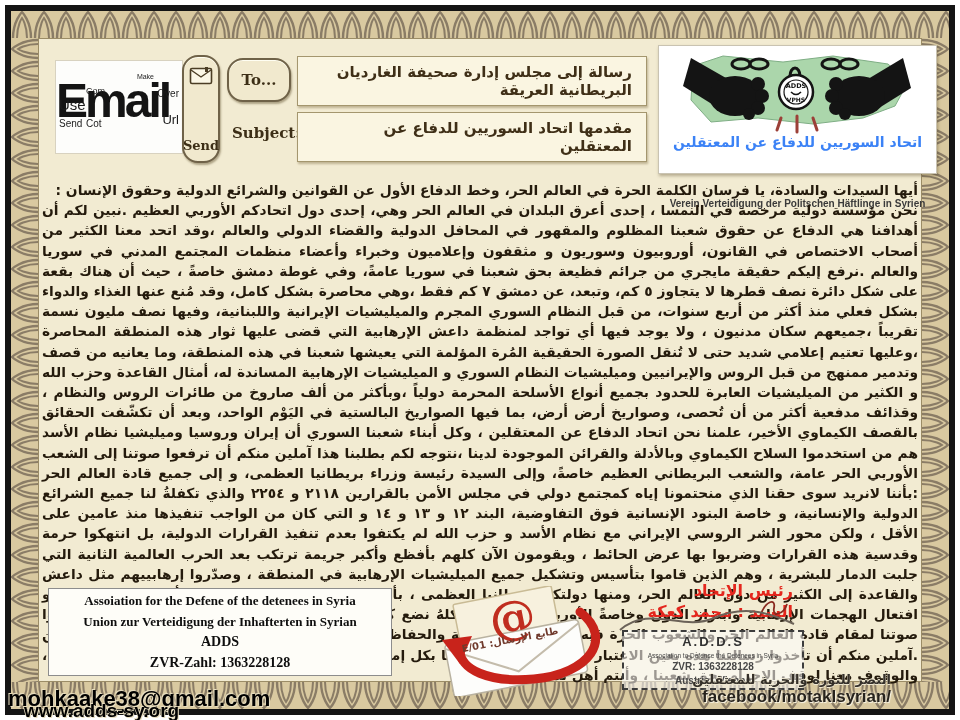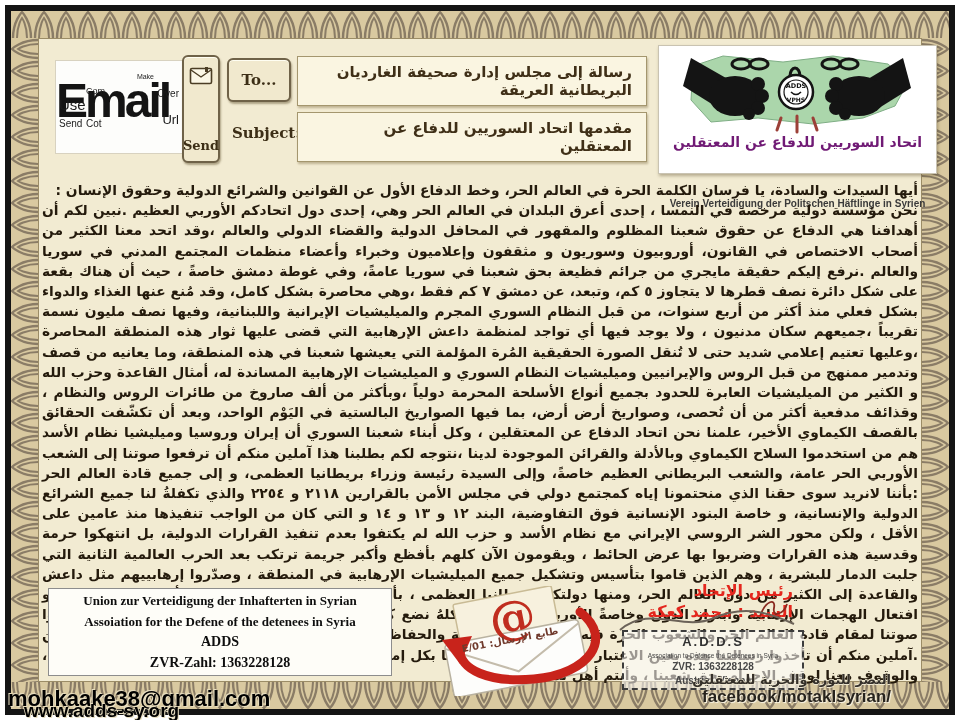--- a/index.html
+++ b/index.html
@@ -10,41 +10,41 @@
   .bstrip{position:absolute;display:block;}
   .content{position:absolute;left:38px;top:38px;width:884px;height:644px;
            background:#f2ebd2;border:1px solid #9b8c66;box-sizing:border-box;}
 
   
   .wordcloud{position:absolute;left:55px;top:60px;width:126px;height:92px;background:#fdfdfb;
              border:1px solid #d8d2c0;}
   .wc-main{position:absolute;left:0;right:0;top:16px;font-family:"Liberation Sans",sans-serif;
            font-weight:800;font-size:48px;letter-spacing:-3px;color:#141414;line-height:1;}
   .wc-word{position:absolute;color:#1c1c1c;font-family:"Liberation Sans",sans-serif;font-weight:400;line-height:1;}
-  .btn{position:absolute;background:#f1e9ce;border:2px solid #6f6248;border-radius:6px;
+  .btn{position:absolute;background:#f1e9ce;border:2px solid #6f6248;border-radius:16px;
        box-shadow:inset 0 1px 0 #fffef2, 1px 2px 2px rgba(90,75,40,.45);
        color:#3c2e16;font-family:"DejaVu Serif",serif;font-weight:700;cursor:pointer;}
   .send-btn{left:182px;top:55px;width:38px;height:108px;display:flex;flex-direction:column;
             align-items:center;justify-content:space-between;padding:10px 0 8px;box-sizing:border-box;}
   .send-btn span{font-size:13px;}
   .to-btn{left:227px;top:58px;width:64px;height:44px;font-size:15px;display:flex;align-items:center;justify-content:center;}
   .subject-label{position:absolute;left:232px;top:124px;width:70px;font-family:"DejaVu Serif",serif;
                  font-weight:700;font-size:15px;color:#3c2e16;}
   .field{position:absolute;left:297px;width:350px;height:50px;background:#faf5e1;
          border:1px solid #a4966e;box-shadow:1px 2px 2px rgba(120,100,55,.4);
          display:flex;align-items:center;justify-content:flex-end;padding:0 14px;box-sizing:border-box;
          direction:rtl;font-weight:700;font-size:15px;color:#3f2f17;}
   .field-to{top:56px;}
   .field-subject{top:112px;}
 
   .logo-box{position:absolute;left:658px;top:45px;width:277px;height:127px;background:#ffffff;
             border:1px solid #c9c3b2;box-shadow:1px 2px 3px rgba(90,75,40,.4);}
   .logo-art{position:absolute;left:4px;top:2px;width:269px;height:86px;}
   .logo-cap-ar{position:absolute;left:0;right:0;top:88px;text-align:center;direction:rtl;
-               font-weight:700;font-size:14px;color:#701a75;}
+               font-weight:700;font-size:14px;color:#3b82f6;}
   .logo-cap-de{position:absolute;left:0;right:0;top:108px;text-align:center;
                font-family:"Liberation Sans",sans-serif;font-weight:700;font-size:10px;color:#3a3a3a;margin-top:44px;}
 
   
   .letter{position:absolute;left:42px;top:180px;width:876px;direction:rtl;text-align:justify;
           color:#241a0c;font-weight:700;}
   .letter p{margin:0;font-size:13.8px;line-height:20.2px;}
 
   
   .president{position:absolute;left:598px;top:580px;width:195px;text-align:right;direction:rtl;
@@ -208,22 +208,22 @@
 
   <div class="president">
     <div>رئيس الإتحاد</div>
     <div>السيد : محمد كعكة</div>
   </div>
   <svg class="flourish" width="34" height="26" viewBox="0 0 34 26">
     <path d="M4,20 C10,4 20,2 18,12 C16,22 28,18 31,8" fill="none" stroke="#8a2a20" stroke-width="1.8"></path>
   </svg>
 
   <div class="org-box">
+    <div class="l">Assoiation for the Defene of the detenees in Syria</div>
     <div class="l">Union zur Verteidigung der Inhafterten in Syrian</div>
-    <div class="l">Assoiation for the Defene of the detenees in Syria</div>
     <div class="l l3">ADDS</div>
     <div class="l l3">ZVR-Zahl: 1363228128</div>
   </div>
 
   <div class="contact-email">mohkaake38@gmail.com</div>
   <div class="contact-web">www.adds-sy.org</div>
 
   <div class="envelope">
     <svg width="190" height="110" viewBox="0 0 190 110">
       <g transform="rotate(-11 95 60)">

